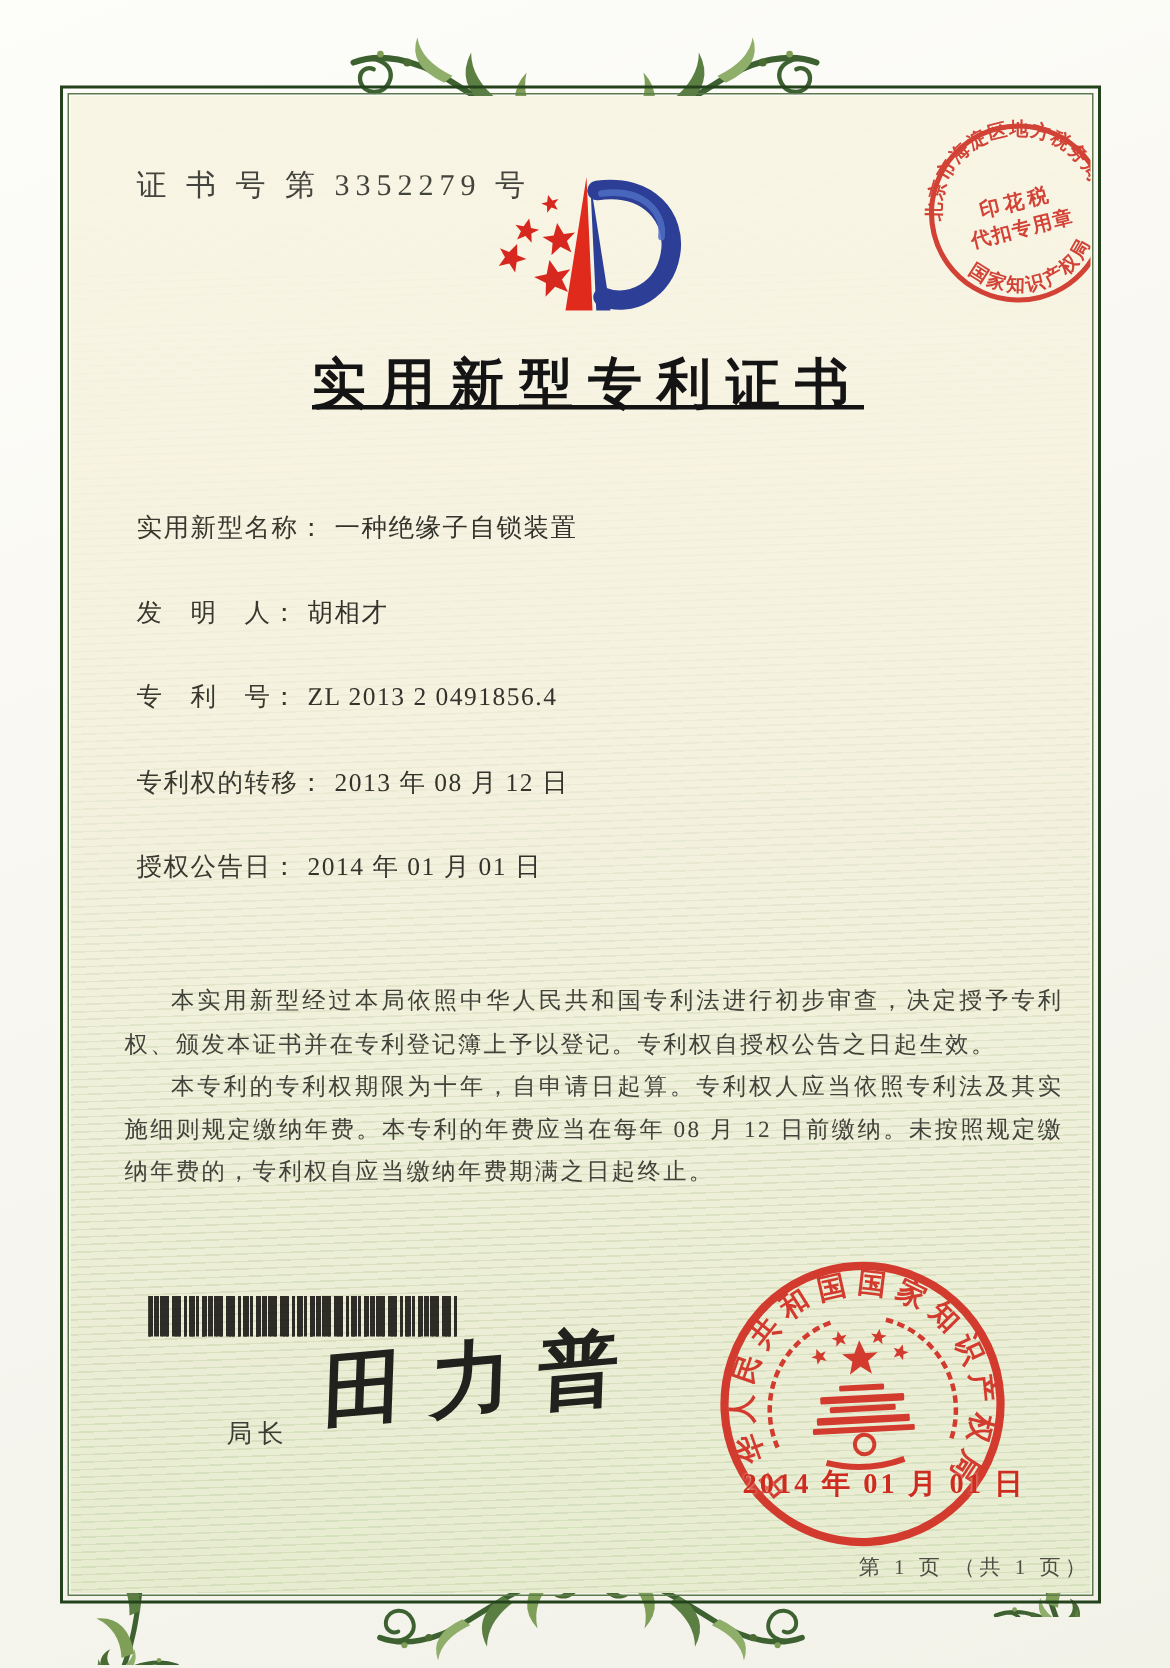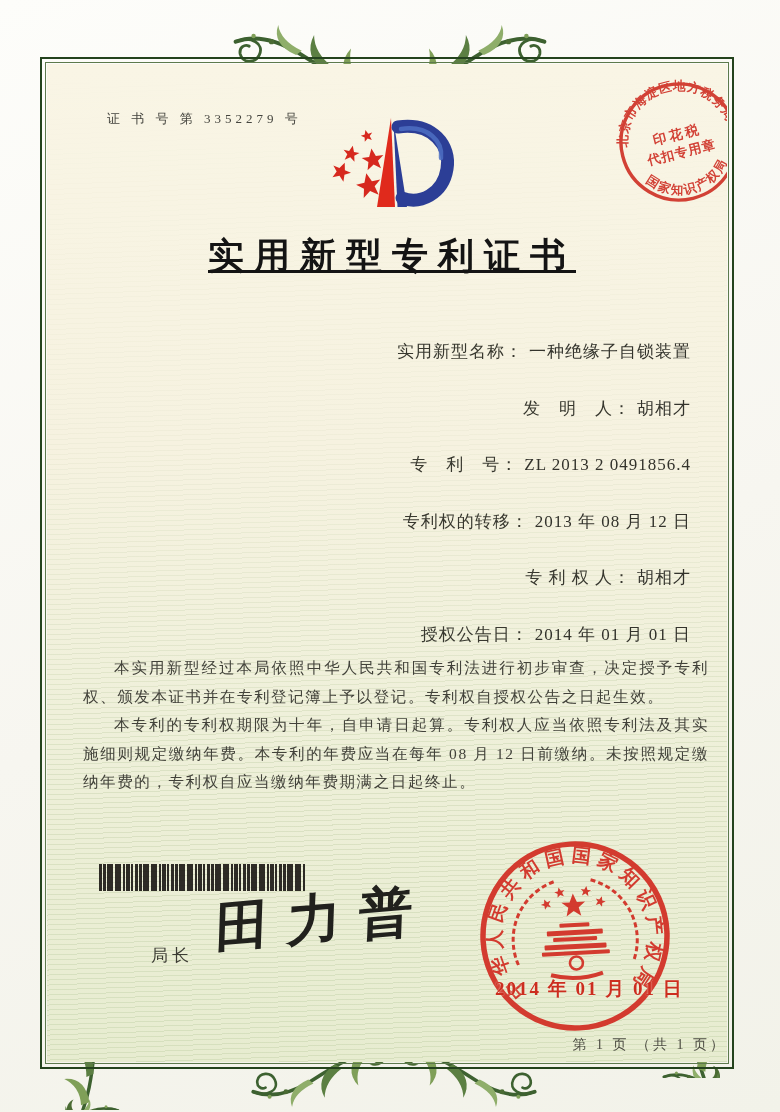--- a/index.html
+++ b/index.html
@@ -22,24 +22,24 @@
   }
   .paper::before{ 
     content:""; position:absolute; inset:0;
     background:repeating-linear-gradient(178deg,
       rgba(124,158,92,0.16) 0 1px, rgba(124,158,92,0) 1px 5px);
     -webkit-mask-image:linear-gradient(180deg,transparent 0%,rgba(0,0,0,.25) 35%,#000 70%);
     mask-image:linear-gradient(180deg,transparent 0%,rgba(0,0,0,.25) 35%,#000 70%);
     pointer-events:none;
   }
   
-  .cert-no{position:absolute; left:60px; top:46px; font-size:13px; letter-spacing:4px; color:#44443e;}
+  .cert-no{position:absolute; left:44px; top:46px; font-size:20px; letter-spacing:4px; color:#44443e;}
   .title{position:absolute; left:0; right:0; top:168px; margin:0; text-align:center;
     font-size:36px; font-weight:bold; letter-spacing:10px; text-indent:10px; color:#141414;text-decoration:underline;}
-  .fields{position:absolute; left:44px; top:276px; width:600px;text-align:right;}
+  .fields{position:absolute; left:44px; top:276px; width:600px;}
   .field-row{height:21px; margin-bottom:35.5px; font-size:17px; color:#38382f; letter-spacing:1px; white-space:nowrap;}
   .flabel{color:#38382f;}
   .fvalue{margin-left:6px; color:#33332c;}
   .body-text{position:absolute; left:36px; top:590px; width:626px;
     font-size:15.5px; line-height:28.5px; letter-spacing:1.6px; color:#42423a; text-align:justify;}
   .body-text p{margin:0; text-indent:2em;}
   .barcode{position:absolute; left:52px; top:800px; width:206px; height:27px;
     background-image:
       repeating-linear-gradient(90deg,#15120e 0 2px,transparent 2px 4px),
       repeating-linear-gradient(90deg,#15120e 0 3px,transparent 3px 9px),
@@ -158,23 +158,20 @@
           <div class="field-row">
             <span class="flabel">发　明　人：</span><span class="fvalue">胡相才</span>
           </div>
           <div class="field-row">
             <span class="flabel">专　利　号：</span><span class="fvalue">ZL 2013 2 0491856.4</span>
           </div>
           <div class="field-row">
             <span class="flabel">专利权的转移：</span><span class="fvalue">2013 年 08 月 12 日</span>
           </div>
           <div class="field-row">
-            <span class="flabel">专 利 权 人：</span><span class="fvalue">胡相才</span>
-          </div>
-          <div class="field-row">
             <span class="flabel">授权公告日：</span><span class="fvalue">2014 年 01 月 01 日</span>
           </div>
         </div>
 
         <div class="body-text">
           <p>本实用新型经过本局依照中华人民共和国专利法进行初步审查，决定授予专利权、颁发本证书并在专利登记簿上予以登记。专利权自授权公告之日起生效。</p>
           <p>本专利的专利权期限为十年，自申请日起算。专利权人应当依照专利法及其实施细则规定缴纳年费。本专利的年费应当在每年 08 月 12 日前缴纳。未按照规定缴纳年费的，专利权自应当缴纳年费期满之日起终止。</p>
         </div>
 
         <div class="barcode"></div>

